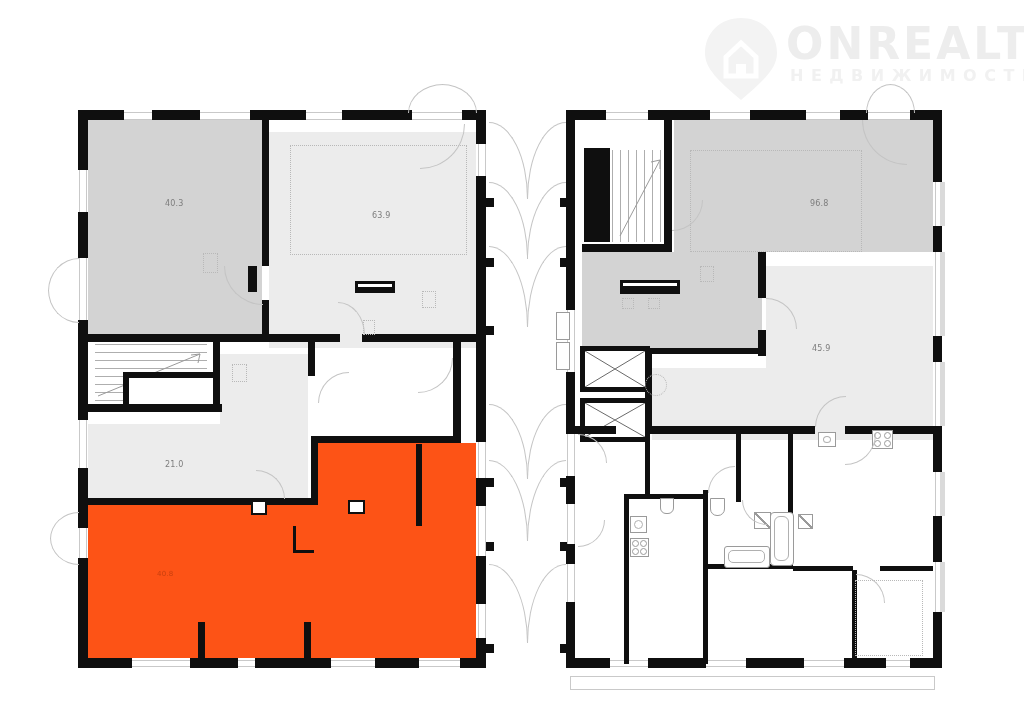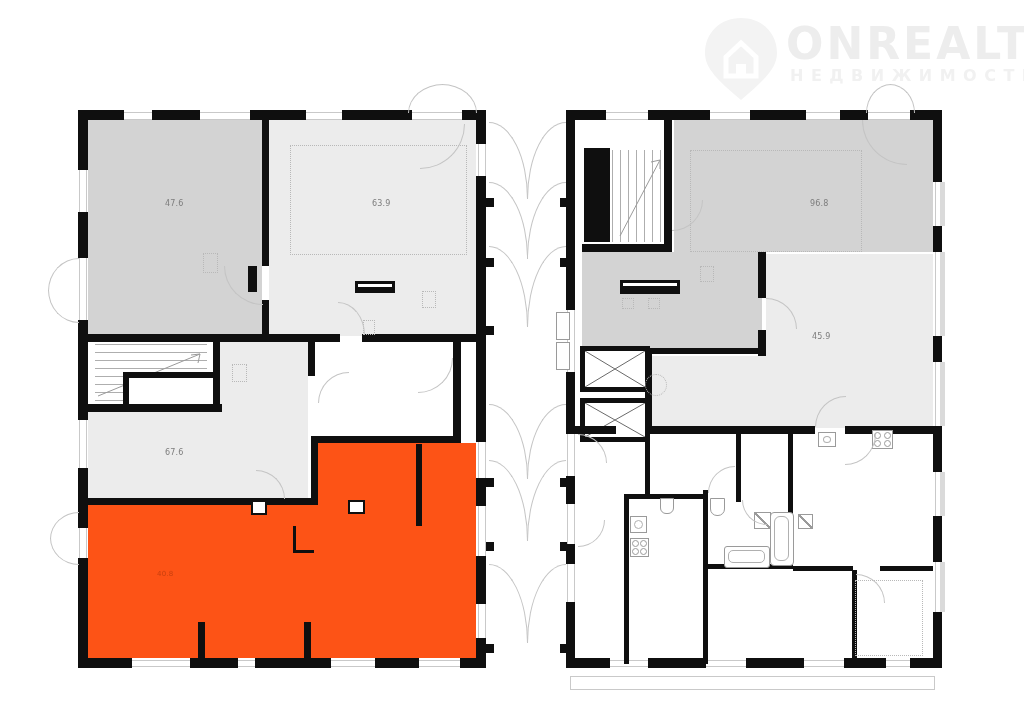--- a/index.html
+++ b/index.html
@@ -1,21 +1,21 @@
 <!DOCTYPE html>
 <html><head>
 <meta charset="utf-8">
 <style>
   html,body{margin:0;padding:0;background:#ffffff;}
   .plan{position:relative;width:1024px;height:718px;background:#fff;overflow:hidden;
         font-family:"DejaVu Sans",sans-serif;}
   .plan i{position:absolute;display:block;background:#0f0f0f;}
   .fill{position:absolute;}
   .gray{background:#d3d3d3;}
-  .light{background:#ececec;}
+  .light{background:#ececec;margin-top:12px;}
   .orange{background:#fd5316;}
   .whitebox{position:absolute;background:#fff;}
   .lbl{position:absolute;font-size:8px;color:#7d7d7d;letter-spacing:.2px;line-height:1;}
   .lbl.sel{font-size:7px;color:rgba(155,48,8,.55);}
   .line{position:absolute;background:#c9c9c9;}
   .glass{position:absolute;background:#dadada;}
   .dt{position:absolute;border:1px dotted #b8b8b8;background:transparent;}
   .dtc{position:absolute;border:1px dotted #b8b8b8;border-radius:50%;}
   .fx{position:absolute;border:1px solid #9a9a9a;background:#fff;}
   .fxin{position:absolute;border:1px solid #b0b0b0;}
@@ -60,29 +60,29 @@
       <div class="line" style="left:80px;top:119px;width:406px;height:1px;"></div>
       <div class="line" style="left:80px;top:660px;width:406px;height:1px;"></div>
       <div class="line" style="left:80px;top:666px;width:406px;height:1px;"></div>
       <div class="line" style="left:79px;top:112px;width:1px;height:556px;"></div>
       <div class="line" style="left:86px;top:112px;width:1px;height:556px;"></div>
       <div class="line" style="left:478px;top:112px;width:1px;height:556px;"></div>
       <div class="line" style="left:485px;top:112px;width:1px;height:556px;"></div>
     </div>
 
     <div class="fill gray" style="left:88px;top:120px;width:174px;height:216px;">
-      <span class="lbl" style="left:77px;top:80px;">47.6</span>
+      <span class="lbl" style="left:77px;top:80px;">40.3</span>
     </div>
     <div class="fill light" style="left:269px;top:120px;width:207px;height:216px;">
       <span class="lbl" style="left:103px;top:80px;">63.9</span>
     </div>
     <div>
       <div class="fill light" style="left:220px;top:342px;width:88px;height:156px;"></div>
       <div class="fill light" style="left:88px;top:412px;width:132px;height:86px;">
-        <span class="lbl" style="left:77px;top:37px;">67.6</span>
+        <span class="lbl" style="left:77px;top:37px;">21.0</span>
       </div>
     </div>
     <div>
       <div class="fill orange" style="left:88px;top:505px;width:388px;height:153px;">
         <span class="lbl sel" style="left:69px;top:66px;">40.8</span>
       </div>
       <div class="fill orange" style="left:318px;top:443px;width:158px;height:62px;"></div>
     </div>
 
     <div>

